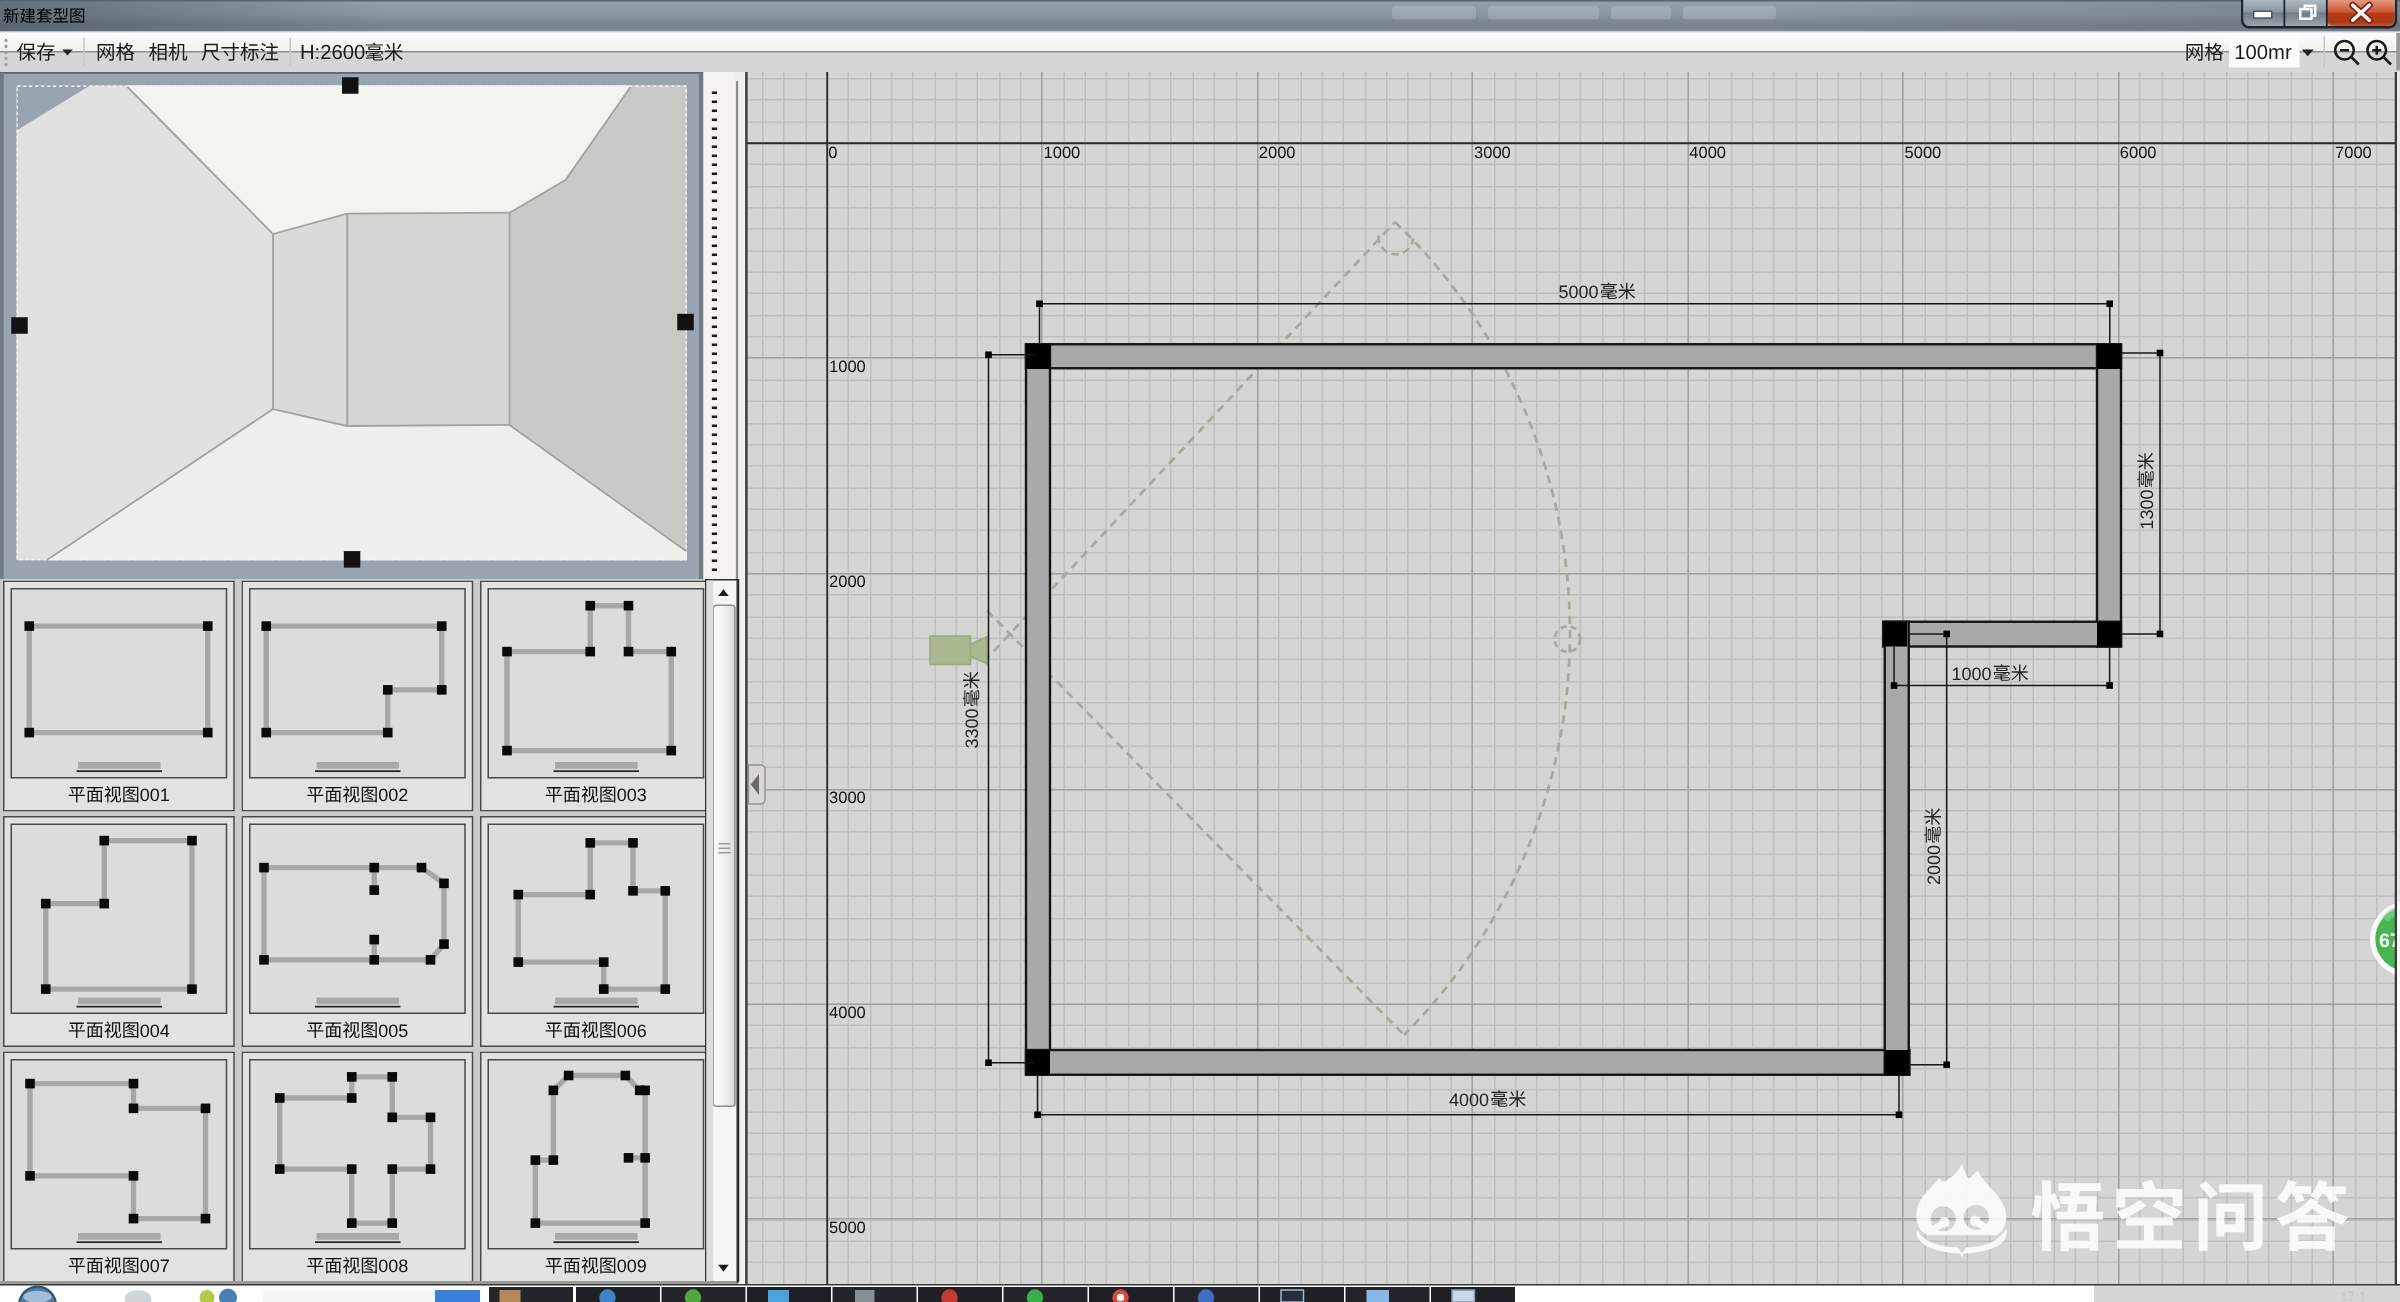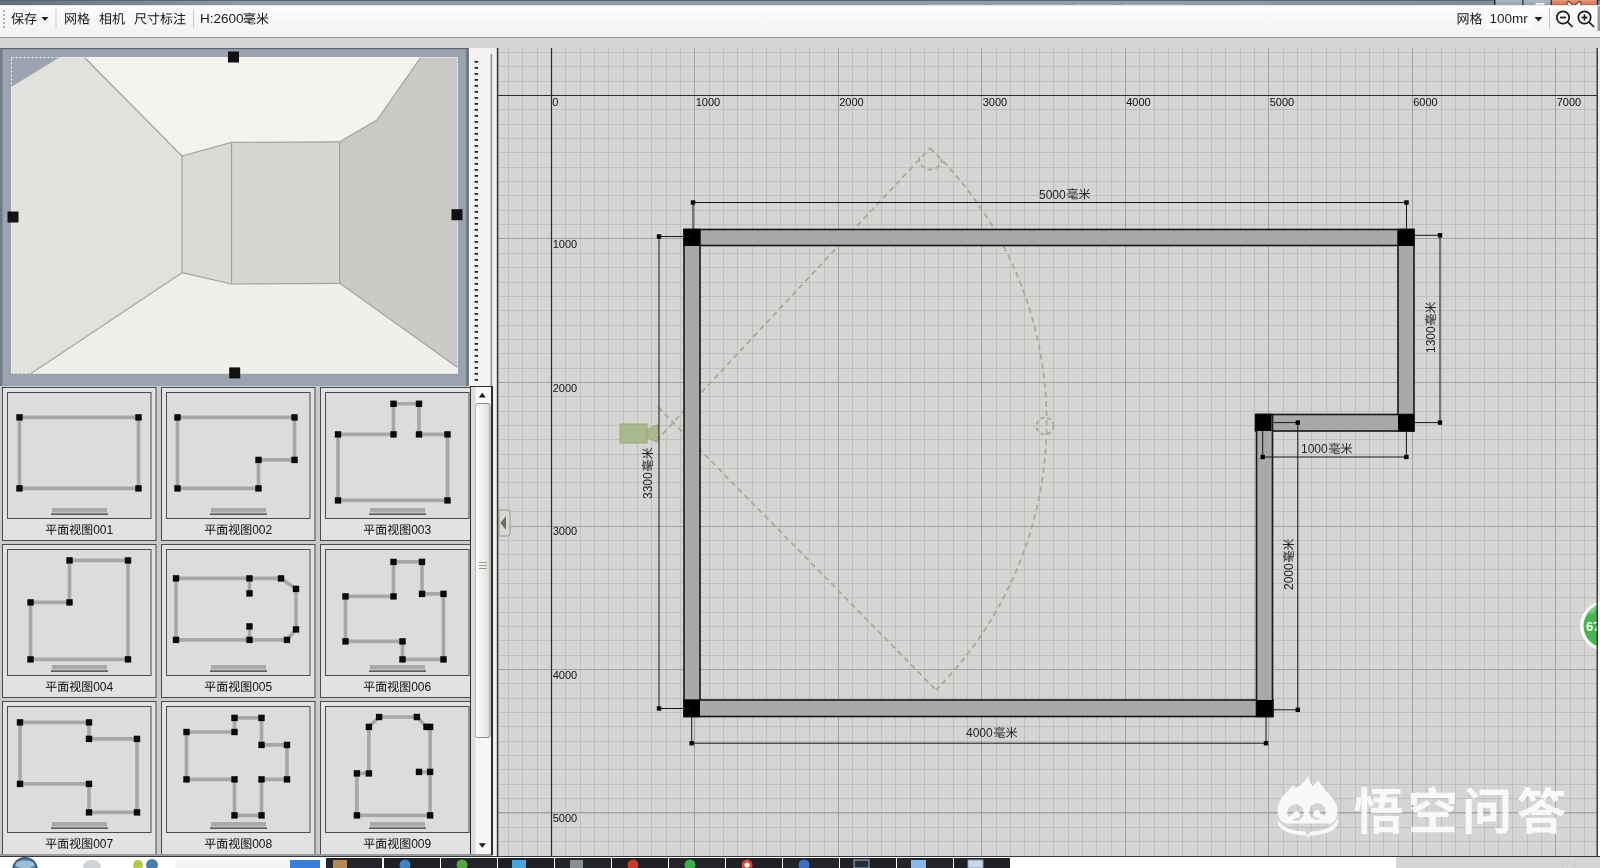--- a/index.html
+++ b/index.html
@@ -197,21 +197,21 @@
 <linearGradient id="wbtnr" x1="0" y1="0" x2="0" y2="1">
 <stop offset="0" stop-color="#e5987e"></stop>
           <stop offset="0.45" stop-color="#cd5532"></stop>
           <stop offset="0.52" stop-color="#b93a14"></stop>
           <stop offset="0.85" stop-color="#aa3a17"></stop>
           <stop offset="1" stop-color="#c9542a"></stop>
 </linearGradient>
 </defs>
 </svg>
 </div>
-<div style="position:absolute;left:0;top:5px;width:1600px;height:33px;background:linear-gradient(180deg,#fdfdfd,#f1f1ef);border-top:1px solid #dfe9f2;border-bottom:1px solid #8e8e8e;box-sizing:border-box">
+<div style="position:absolute;left:0;top:21px;width:1600px;height:14px;background:linear-gradient(180deg,#fdfdfd,#f1f1ef);border-top:1px solid #dfe9f2;border-bottom:1px solid #8e8e8e;box-sizing:border-box">
 <svg style="position:absolute;left:0;top:0" width="1600" height="25" viewBox="0 0 1600 25">
 <g fill="#9aa0a6">
         <circle cx="4" cy="5" r="1.1"></circle>
         <circle cx="4" cy="9" r="1.1"></circle>
         <circle cx="4" cy="13" r="1.1"></circle>
         <circle cx="4" cy="17" r="1.1"></circle>
         <circle cx="4" cy="21" r="1.1"></circle>
       </g>
 <use href="#g保" fill="#1a1a1a" transform="translate(11.0,17.5) scale(0.01300,-0.01300)"></use>
       <use href="#g存" fill="#1a1a1a" transform="translate(24.0,17.5) scale(0.01300,-0.01300)"></use>

